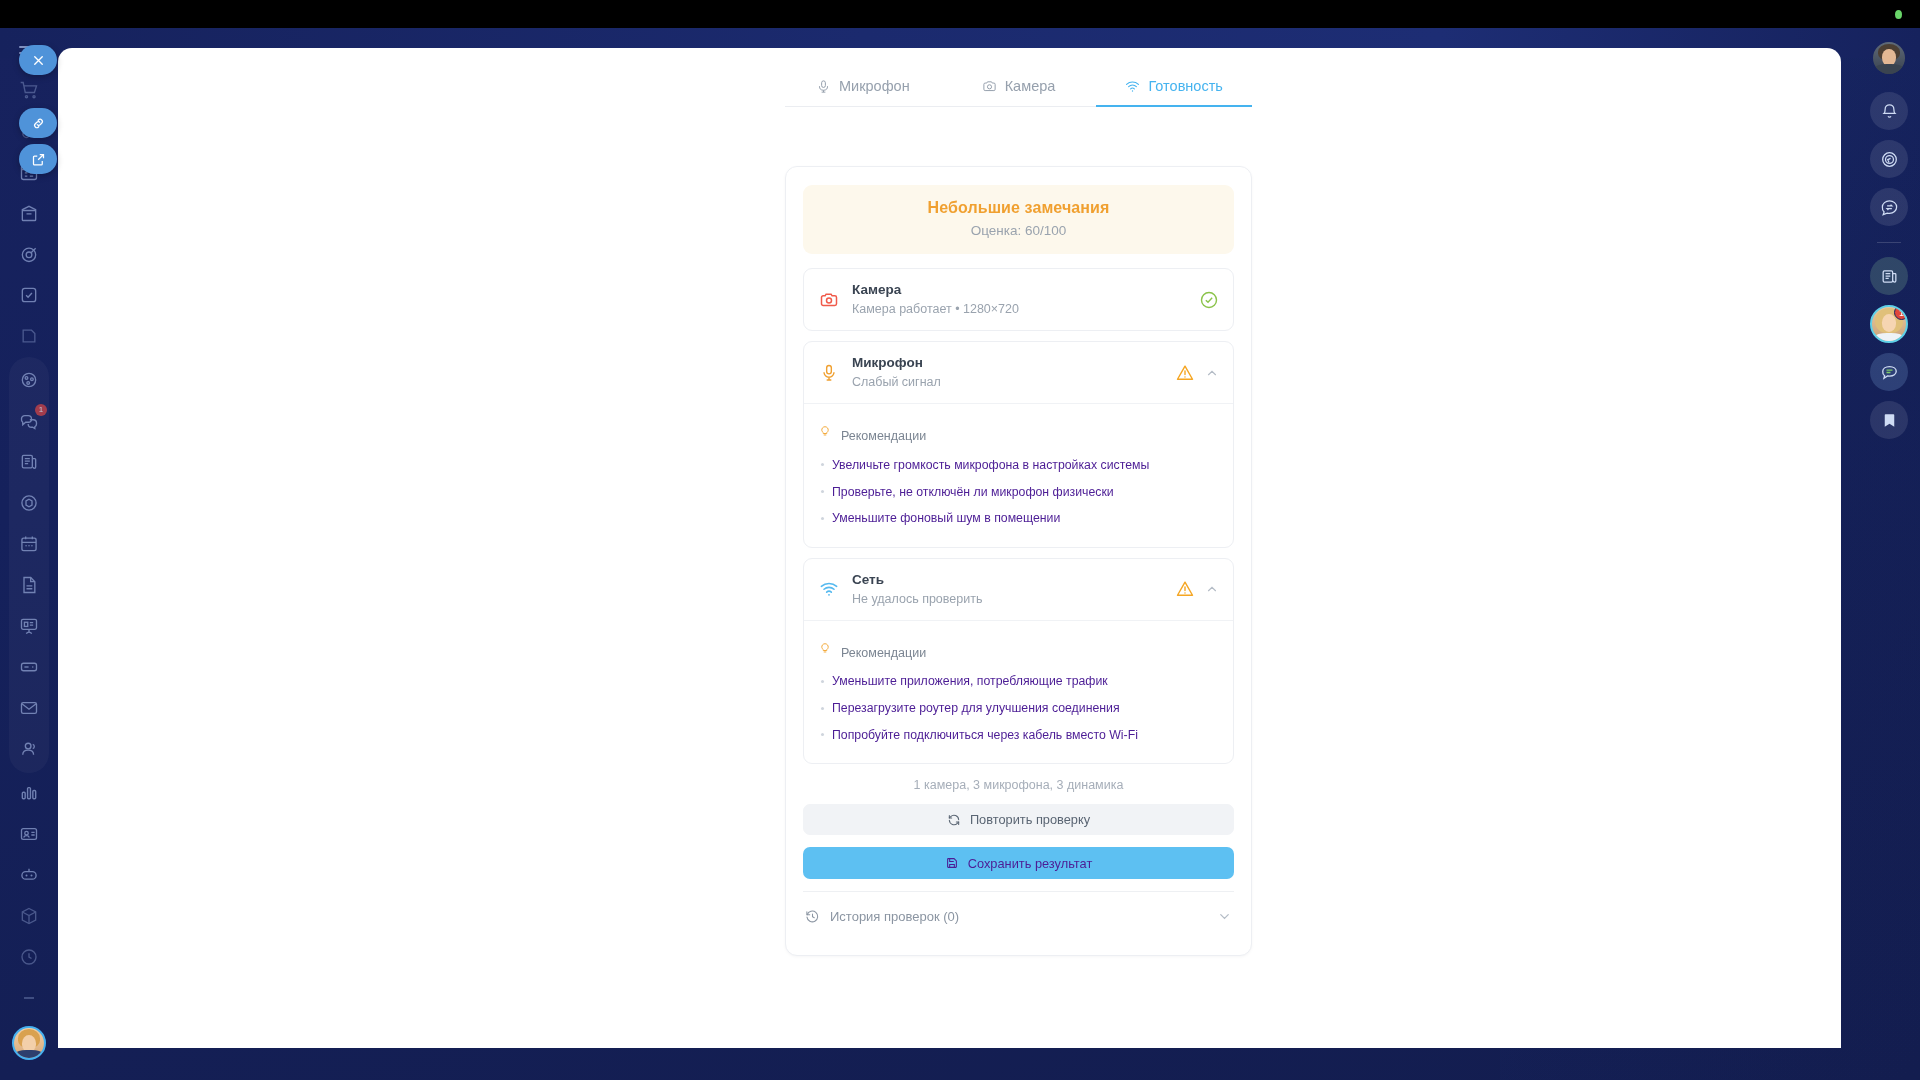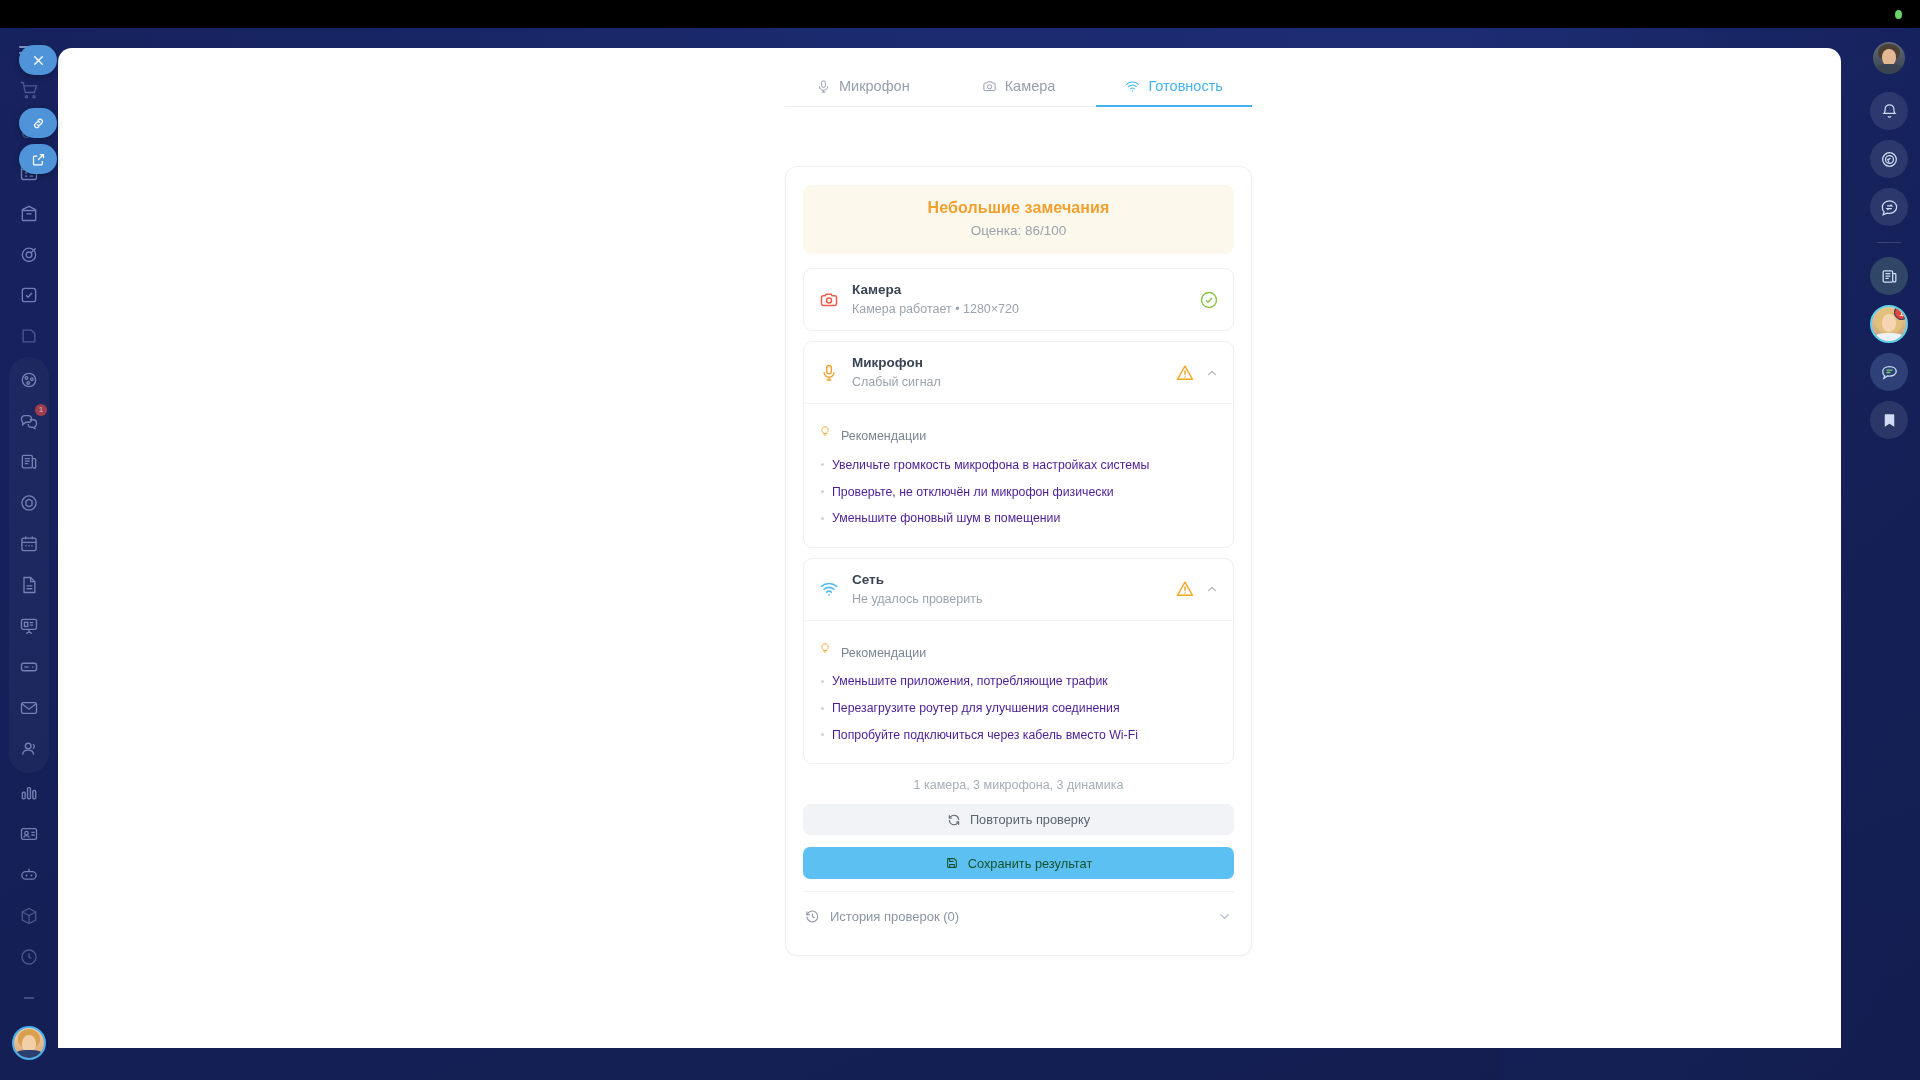--- a/index.html
+++ b/index.html
@@ -196,21 +196,21 @@
   .summary { text-align: center; font-size: 12.5px; color: #a6aeb9; margin: 14px 0 12px; }
 
   .btn {
     width: 100%; height: 31px; border-radius: 7px; border: 1px solid transparent;
     display: flex; align-items: center; justify-content: center; gap: 9px;
     font-size: 12.8px; cursor: pointer; font-family: "Liberation Sans", sans-serif;
     margin-bottom: 12px;
   }
   .btn svg { width: 14px; height: 14px; }
   .btn-secondary { background: #f1f3f6; color: #5a6573; border-color: #f1f3f6; }
-  .btn-primary { background: #5dc0f2; color: #14532d; height: 32px; }
+  .btn-primary { background: #5dc0f2; color: #4c1d95; height: 32px; }
   .btn-outline { background: #ffffff; color: #45b3ef; border: 1.5px solid #5dc0f2; height: 34px; }
 
   .divider { height: 1px; background: #eef0f3; margin: 10px 0 0; }
   .history {
     display: flex; align-items: center; gap: 10px; padding: 17px 2px 16px;
     font-size: 13px; color: #8b95a2; cursor: pointer;
   }
   .history .left { display: flex; align-items: center; gap: 10px; flex: 1; }
   .history svg { width: 15px; height: 15px; }
 </style>
@@ -498,21 +498,21 @@
             <circle cx="12" cy="19.2" r="1.1" fill="currentColor" stroke="none"></circle>
           </svg>
         <span>Готовность</span>
       </div>
     </div>
 
     <div class="card">
 
       <div class="banner">
         <div class="banner-title">Небольшие замечания</div>
-        <div class="banner-sub">Оценка: 86/100</div>
+        <div class="banner-sub">Оценка: 60/100</div>
       </div>
 
       <div class="dev-card">
         <div class="dev-head">
           <span class="dev-ico" style="color:#f05a4a">
             <svg viewBox="0 0 24 24" fill="none" stroke="currentColor" stroke-width="1.8">
                 <path d="M3 9a2 2 0 0 1 2-2h2.3l1.2-2h6l1.2 2H19a2 2 0 0 1 2 2v7.5a2 2 0 0 1-2 2H5a2 2 0 0 1-2-2z"></path>
                 <circle cx="12" cy="12.5" r="3"></circle>
               </svg>
           </span>

